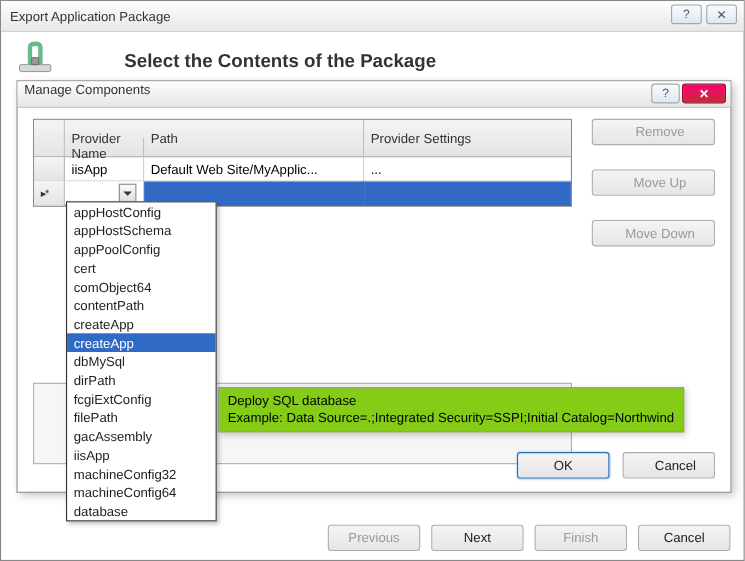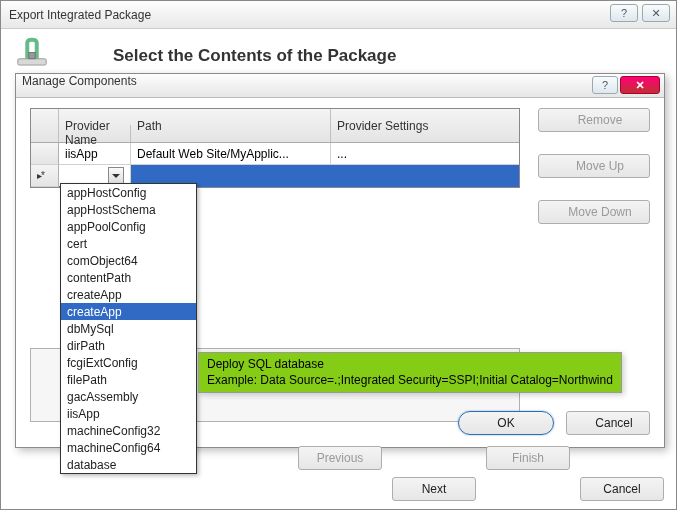--- a/index.html
+++ b/index.html
@@ -42,46 +42,46 @@
   .sel-row .gr3 { border-right:none; }
 
   .combo-btn { width:16px; height:18px; background:linear-gradient(#fafafa,#dcdcdc); border:1px solid #888; display:flex; align-items:center; justify-content:center; margin-left:auto; }
   .combo-btn::after { content:''; border-left:4px solid transparent; border-right:4px solid transparent; border-top:4px solid #333; }
 
   .side-btns { position:absolute; right:14px; top:10px; width:112px; display:flex; flex-direction:column; gap:22px; }
   .btn { height:24px; border:1px solid #adadad; background:linear-gradient(#f4f4f4,#e6e6e6); border-radius:3px; display:flex; align-items:center; justify-content:center; color:#999;padding-left:12px; }
   .btn.disabled { color:#9a9a9a; }
   .btn.enabled { color:#222; }
   .btn.primary { border:1px solid #2f6db1; box-shadow: 0 0 2px #6fa8dc; color:#222; padding:0 16px; }
-  .btn.ok { width:96px;border-radius:12px; }
+  .btn.ok { width:84px; }
   .btn.cancel { width:84px; }
 
   .lower-panel { position:absolute; left:14px; top:250px; width:490px; height:74px; border:1px solid #b0b0b0; background:#f6f6f6; }
 
   .inner-footer { position:absolute; right:14px; bottom:12px; display:flex; gap:12px; }
 
   .dropdown-list { position:absolute; left:44px; top:85px; width:137px; border:1px solid #333; background:#fff; box-shadow: 2px 2px 4px rgba(0,0,0,0.25); z-index:30; }
   .dropdown-list .item { height:17px; padding:0 6px; display:flex; align-items:center; color:#222; white-space:nowrap; }
   .dropdown-list .item.sel { background:#316ac5; color:#fff; }
 
   .tooltip { position:absolute; left:182px; top:254px; background:#84cc16; border:1px solid #999; box-shadow: 2px 2px 6px rgba(0,0,0,0.2); padding:4px 8px; z-index:40; line-height:1.3; white-space:nowrap; }
 
   .outer-footer { position:absolute; right:12px; bottom:8px; display:flex; gap:10px; }
   .obtn { height:24px; width:84px; border:1px solid #adadad; background:linear-gradient(#f4f4f4,#e6e6e6); border-radius:3px; display:flex; align-items:center; justify-content:center; }
   .obtn.disabled { color:#9a9a9a; }
-  .obtn.enabled { color:#222;margin-top:31px; }
+  .obtn.enabled { color:#222; }
   .rowmarker { color:#333; font-size:10px; letter-spacing:-1px; }
 </style>
 </head>
 <body>
 
 <div class="outer-window">
 
   <div class="outer-titlebar">
-    <span class="outer-title">Export Integrated Package</span>
+    <span class="outer-title">Export Application Package</span>
     <div class="outer-titlebar-btns">
       <div class="winbtn">?</div>
       <div class="winbtn">✕</div>
     </div>
   </div>
 
   <div class="header-row">
     <span class="header-icon">
       <svg viewBox="0 0 48 48">
           <rect x="6" y="30" width="36" height="8" rx="2" fill="#d8d8d8" stroke="#888"></rect>

